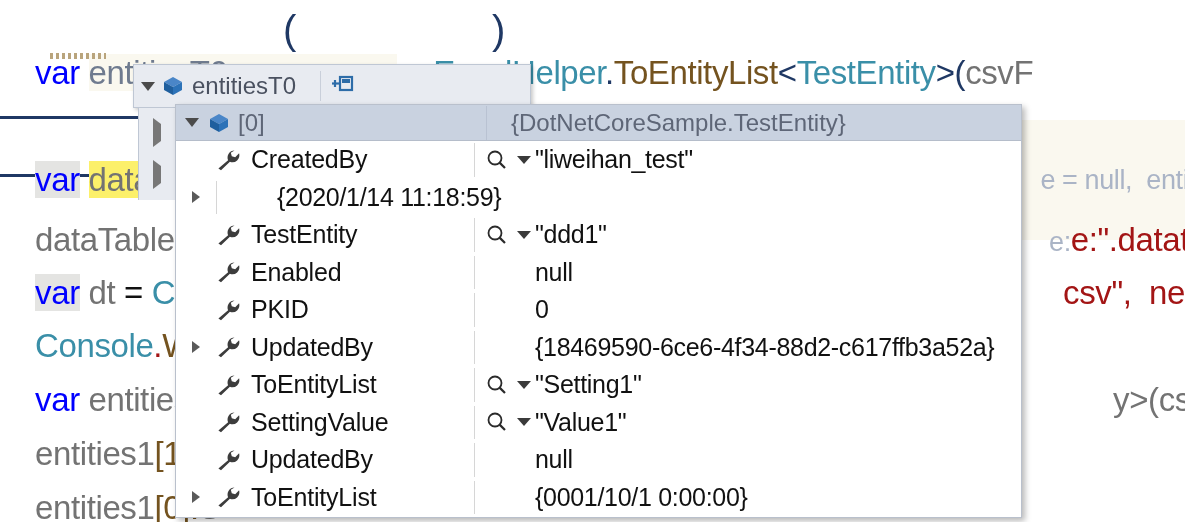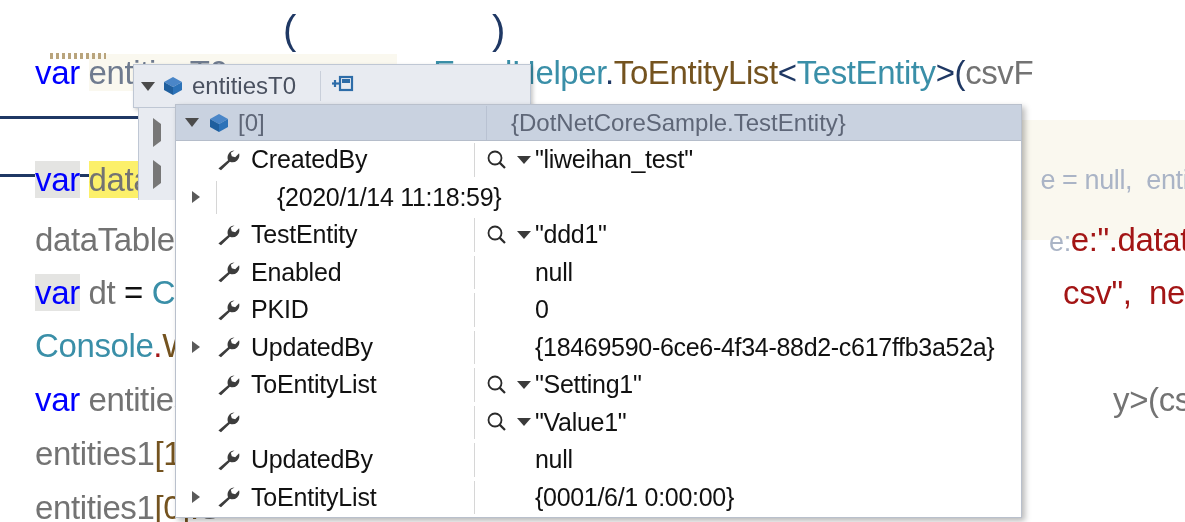--- a/index.html
+++ b/index.html
@@ -478,20 +478,21 @@
     </div>
 
     <div class="proprow">
       <div class="pr-exp"></div>
       <div class="pr-name">
         <span class="wrench">
           <svg width="26" height="22" viewBox="0 0 26 22">
               <path d="M18.5 1.5a7 7 0 0 0-6.4 9.8L2.4 19.4l2.6 1.9 8.9-8.5a7 7 0 0 0 9.2-8.5l-3.9 3.9-3.4-1-1-3.4 3.7-2.3z" fill="#3c3c3c"></path>
             </svg>
         </span>
+        <span class="pr-label">SettingValue</span>
       </div>
       <div class="pr-sep"></div>
       <div class="pr-val">
         <span class="magnifier">
           <svg width="24" height="22" viewBox="0 0 24 22">
               <circle cx="10" cy="9" r="6.5" fill="none" stroke="#2a2a2a" stroke-width="1.8"></circle>
               <line x1="14.6" y1="13.6" x2="20" y2="19" stroke="#2a2a2a" stroke-width="2.2"></line>
             </svg>
         </span>
         <span class="mag-caret">
@@ -526,18 +527,18 @@
         <span class="wrench">
           <svg width="26" height="22" viewBox="0 0 26 22">
               <path d="M18.5 1.5a7 7 0 0 0-6.4 9.8L2.4 19.4l2.6 1.9 8.9-8.5a7 7 0 0 0 9.2-8.5l-3.9 3.9-3.4-1-1-3.4 3.7-2.3z" fill="#3c3c3c"></path>
             </svg>
         </span>
         <span class="pr-label">ToEntityList</span>
       </div>
       <div class="pr-sep"></div>
       <div class="pr-val">
         <span class="mag-spacer"></span>
-        <span class="pr-value-text">{0001/6/1 0:00:00}</span>
+        <span class="pr-value-text">{0001/10/1 0:00:00}</span>
       </div>
     </div>
 
   </div>
 </div>
 
 </body></html>

